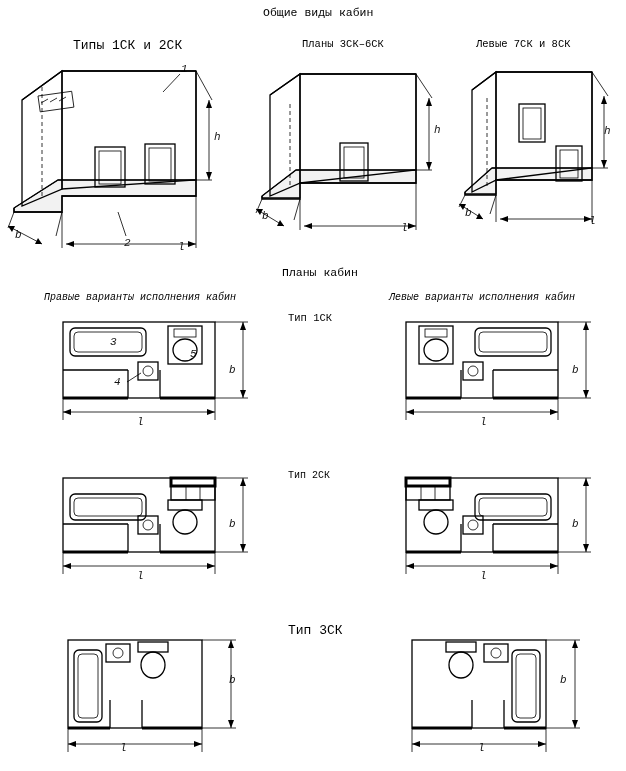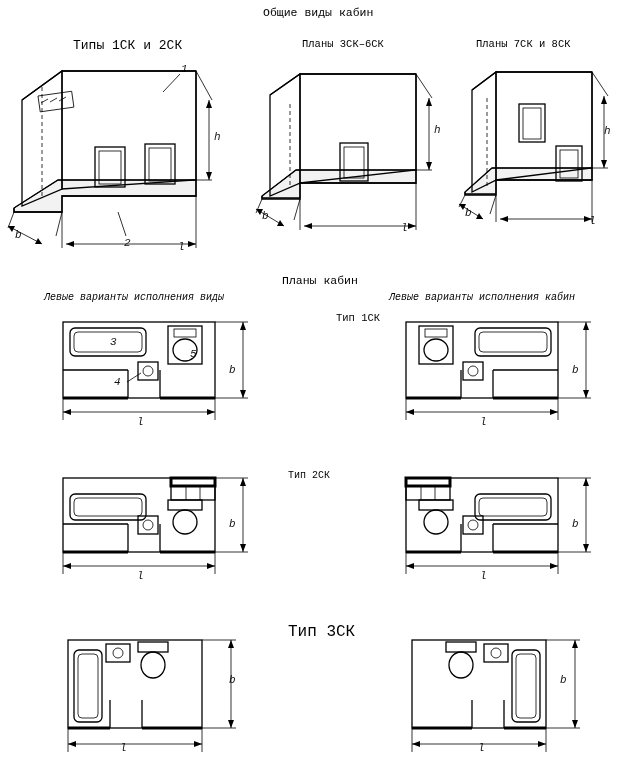--- a/index.html
+++ b/index.html
@@ -20,32 +20,32 @@
   .dash{stroke-dasharray:4 3;stroke-width:0.8;}
   .fillw{fill:#ffffff;}
   .fillg{fill:#f2f2f2;}
 </style>
 </head>
 <body>
 
 <div class="sheet">
 
   <div class="ttl" style="left:263px;top:6px;">Общие виды кабин</div>
-  <div class="ttl" style="left:282px;top:266px;margin-top:8px;">Планы кабин</div>
+  <div class="ttl" style="left:282px;top:266px;">Планы кабин</div>
 
   <div class="ttl" style="left:73px;top:38px;font-size:13px;">Типы 1СК и 2СК</div>
   <div class="ttl" style="left:302px;top:38px;font-size:10.5px;">Планы 3СК–6СК</div>
-  <div class="ttl" style="left:476px;top:38px;font-size:10.5px;">Планы 7СК и 8СК</div>
-
-  <div class="ttl" style="left:44px;top:292px;font-size:10px;font-style:italic;">Левые варианты исполнения виды</div>
+  <div class="ttl" style="left:476px;top:38px;font-size:10.5px;">Левые 7СК и 8СК</div>
+
+  <div class="ttl" style="left:44px;top:292px;font-size:10px;font-style:italic;">Правые варианты исполнения кабин</div>
   <div class="ttl" style="left:389px;top:292px;font-size:10px;font-style:italic;">Левые варианты исполнения кабин</div>
 
-  <div class="ttl" style="left:288px;top:312px;font-size:10.5px;margin-left:48px;">Тип 1СК</div>
+  <div class="ttl" style="left:288px;top:312px;font-size:10.5px;">Тип 1СК</div>
   <div class="ttl" style="left:288px;top:470px;font-size:10px;">Тип 2СК</div>
-  <div class="ttl" style="left:288px;top:623px;font-size:16px;">Тип 3СК</div>
+  <div class="ttl" style="left:288px;top:623px;font-size:13px;">Тип 3СК</div>
 
   <div class="lbl it" style="left:214px;top:131px;">h</div>
   <div class="lbl it" style="left:15px;top:229px;">b</div>
   <div class="lbl it" style="left:178px;top:241px;">l</div>
   <div class="lbl" style="left:181px;top:63px;font-style:italic;">1</div>
   <div class="lbl" style="left:124px;top:237px;font-style:italic;">2</div>
 
   <div class="lbl it" style="left:434px;top:124px;">h</div>
   <div class="lbl it" style="left:262px;top:210px;">b</div>
   <div class="lbl it" style="left:401px;top:222px;">l</div>

